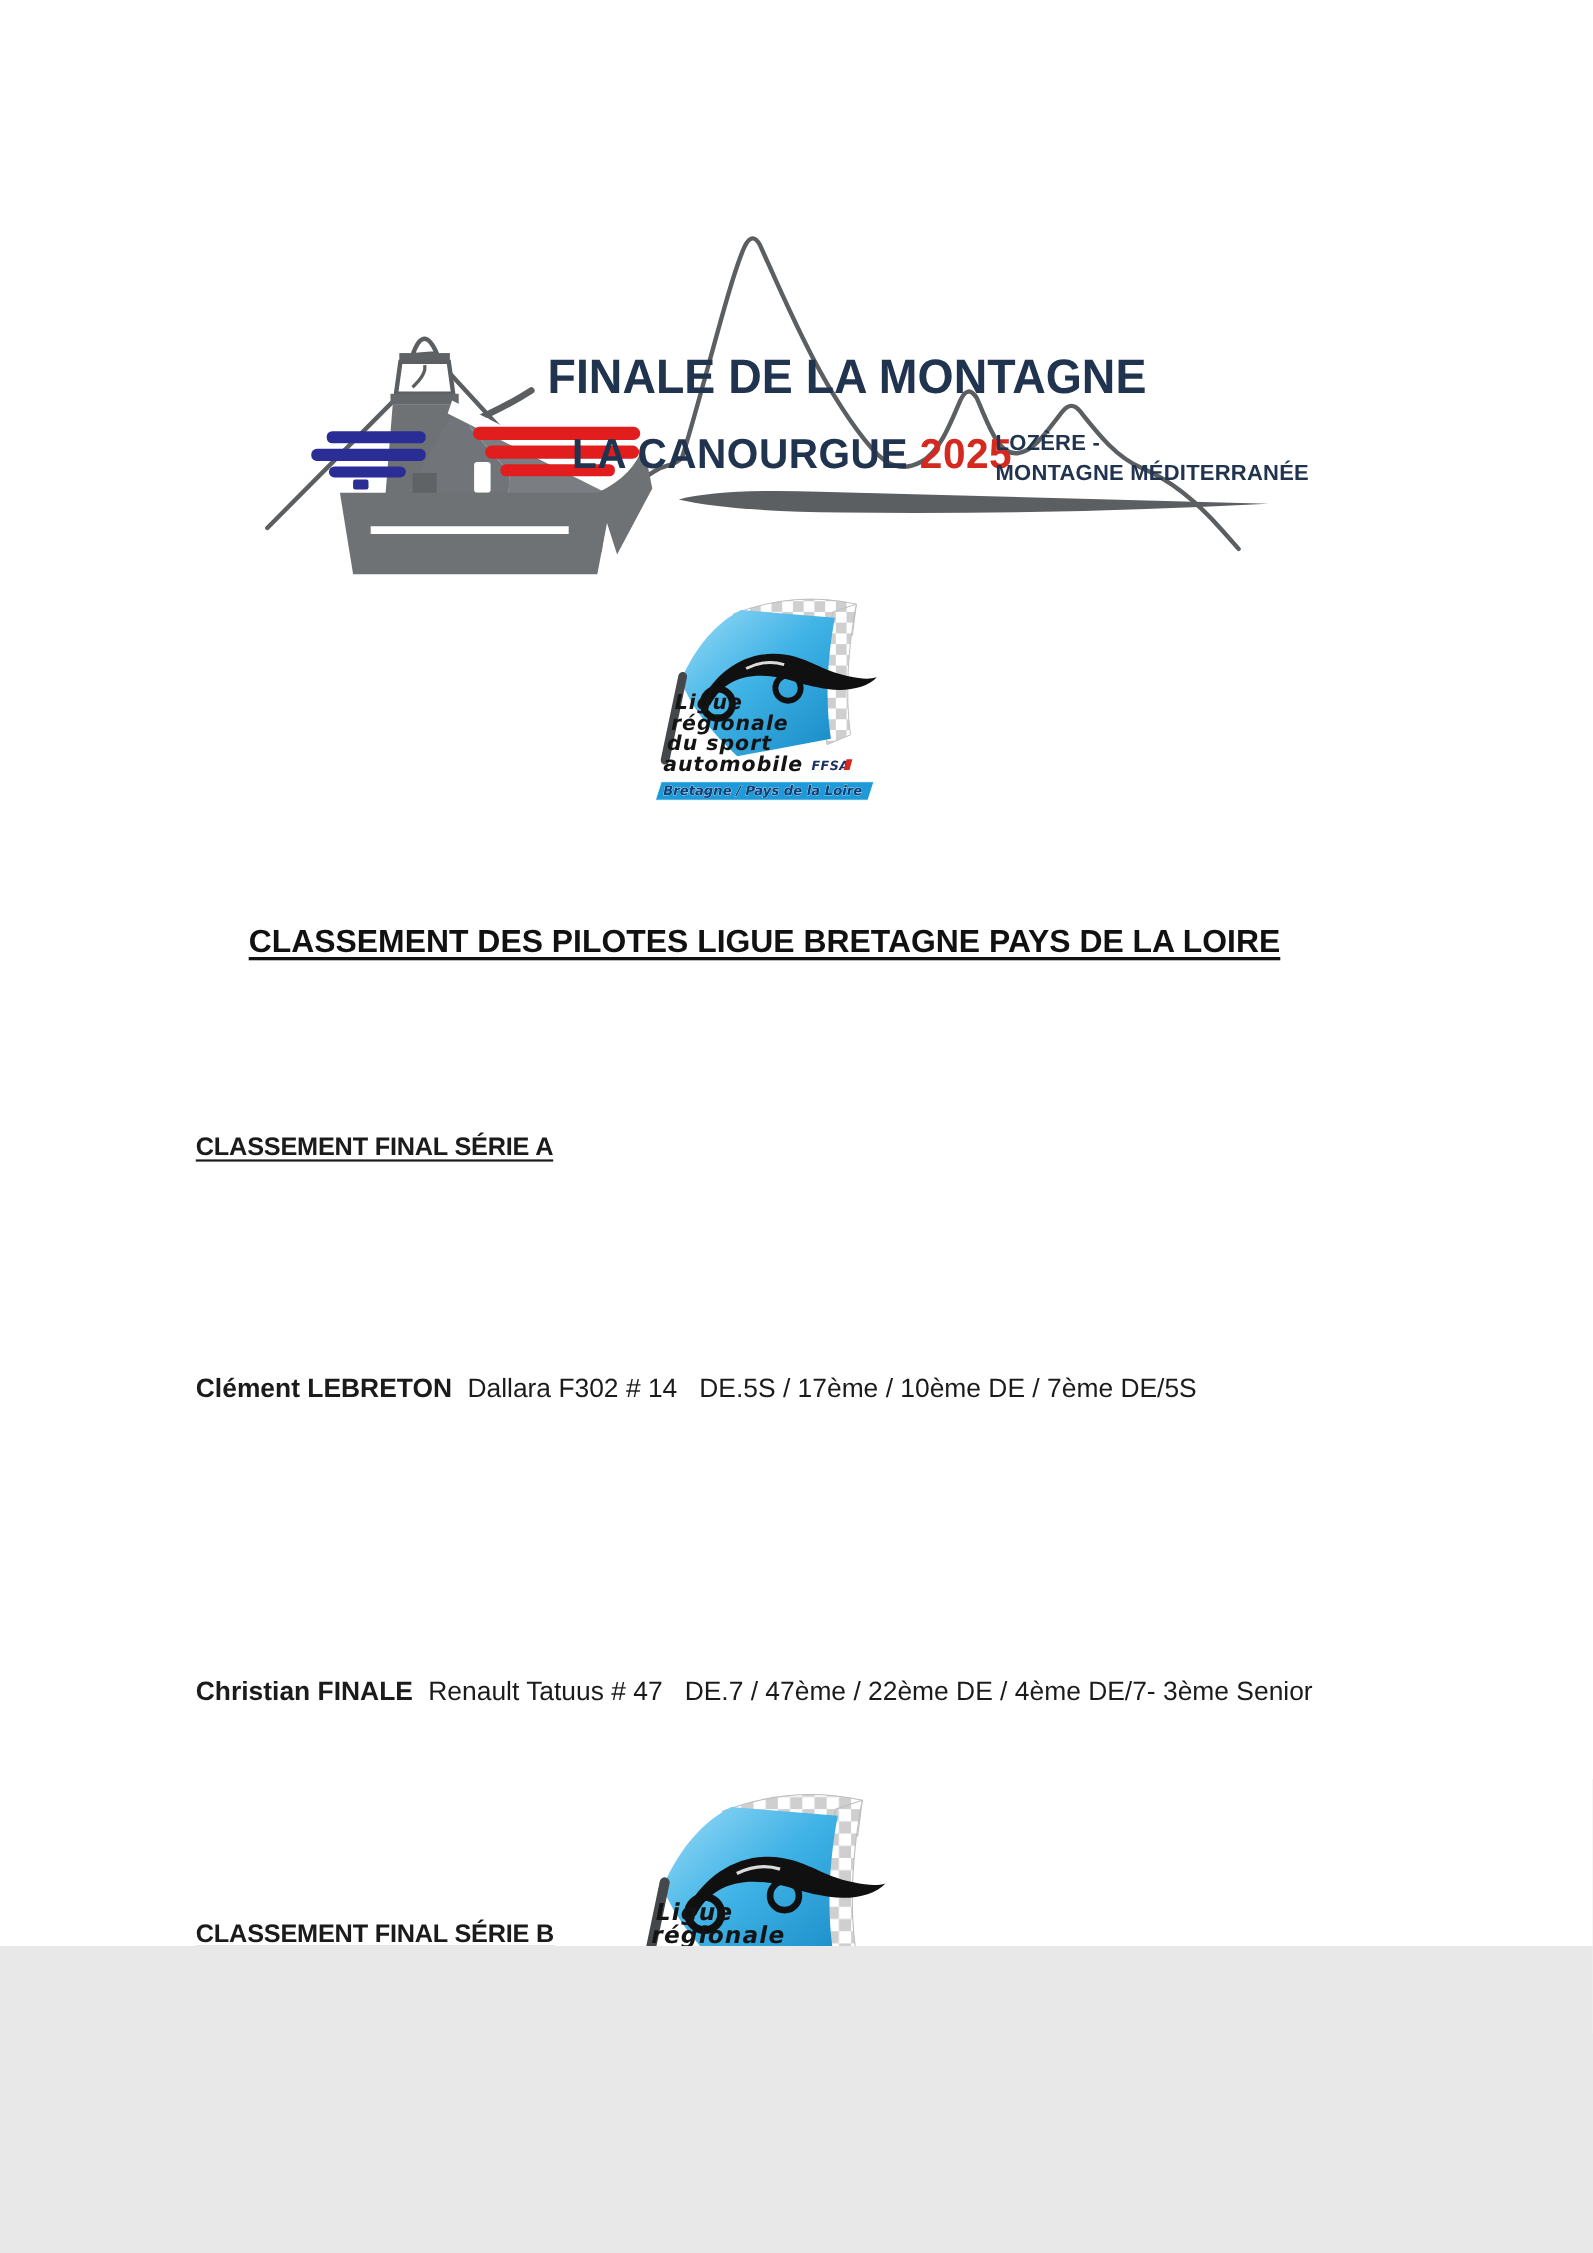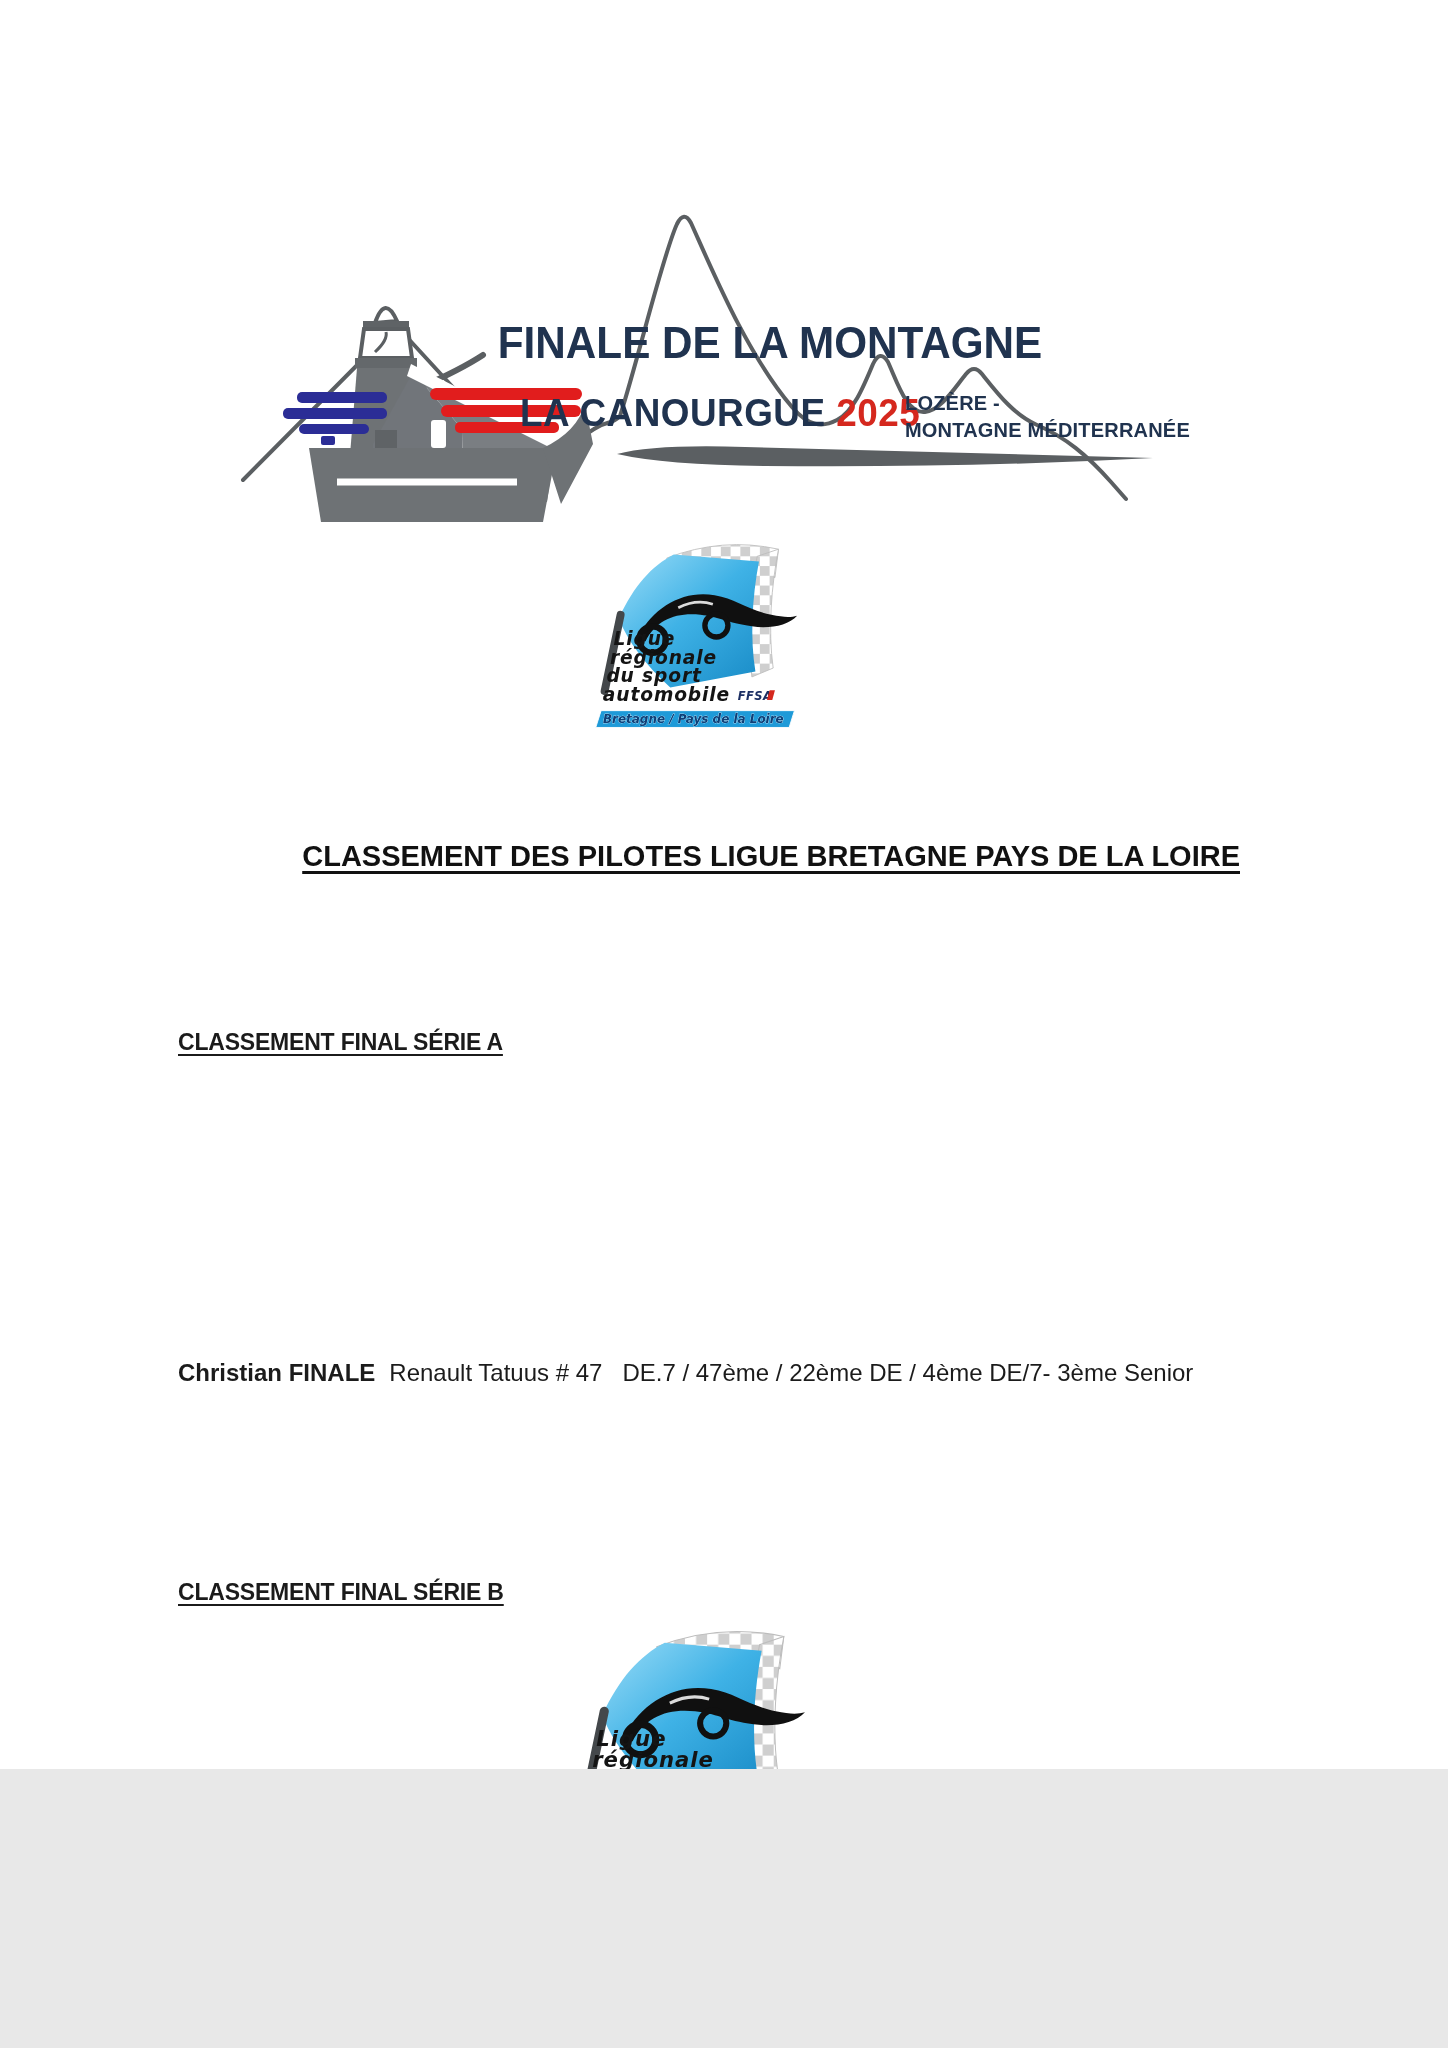--- a/index.html
+++ b/index.html
@@ -25,21 +25,21 @@
   .region-block{
     position:absolute;left:905px;top:390px;width:300px;
     font-size:20px;font-weight:bold;color:#20334f;line-height:27px;
     letter-spacing:.2px;white-space:nowrap;
   }
   
   .ligue-logo-top{position:absolute;left:594px;top:536px;width:204px;height:210px;}
   .ligue-logo-bottom{position:absolute;left:574px;top:1622px;width:232px;height:238px;}
   
   .main-title{
-    position:absolute;left:150px;top:840px;width:1090px;text-align:right;
+    position:absolute;left:150px;top:840px;width:1090px;text-align:center;
     font-size:29px;font-weight:bold;color:#111;
     text-decoration:underline;text-decoration-thickness:2.5px;text-underline-offset:5px;
     white-space:nowrap;letter-spacing:0px;
   }
   .results{
     position:absolute;left:178px;top:905px;width:1240px;
     font-size:24px;line-height:55px;white-space:pre;
   }
   .srow{height:55px;}
   .heading{
@@ -166,20 +166,21 @@
 
   <svg class="ligue-logo-top" viewBox="0 0 230 235">
       <use href="#ligue-logo"></use>
     </svg>
 
   <div class="main-title">CLASSEMENT DES PILOTES LIGUE BRETAGNE PAYS DE LA LOIRE</div>
 
   <div class="results">
     <div class="srow heading">CLASSEMENT FINAL SÉRIE A</div>
 
+    <div class="srow"><span class="driver">Clément LEBRETON</span><span class="details">Dallara F302 # 14   DE.5S / 17ème / 10ème DE / 7ème DE/5S</span><span class="hl"></span></div>
 
 
     <div class="srow"><span class="driver">Christian FINALE</span><span class="details">Renault Tatuus # 47   DE.7 / 47ème / 22ème DE / 4ème DE/7- 3ème Senior</span><span class="hl"></span></div>
 
     <div class="srow heading">CLASSEMENT FINAL SÉRIE B</div>
 
     
 
     
 

